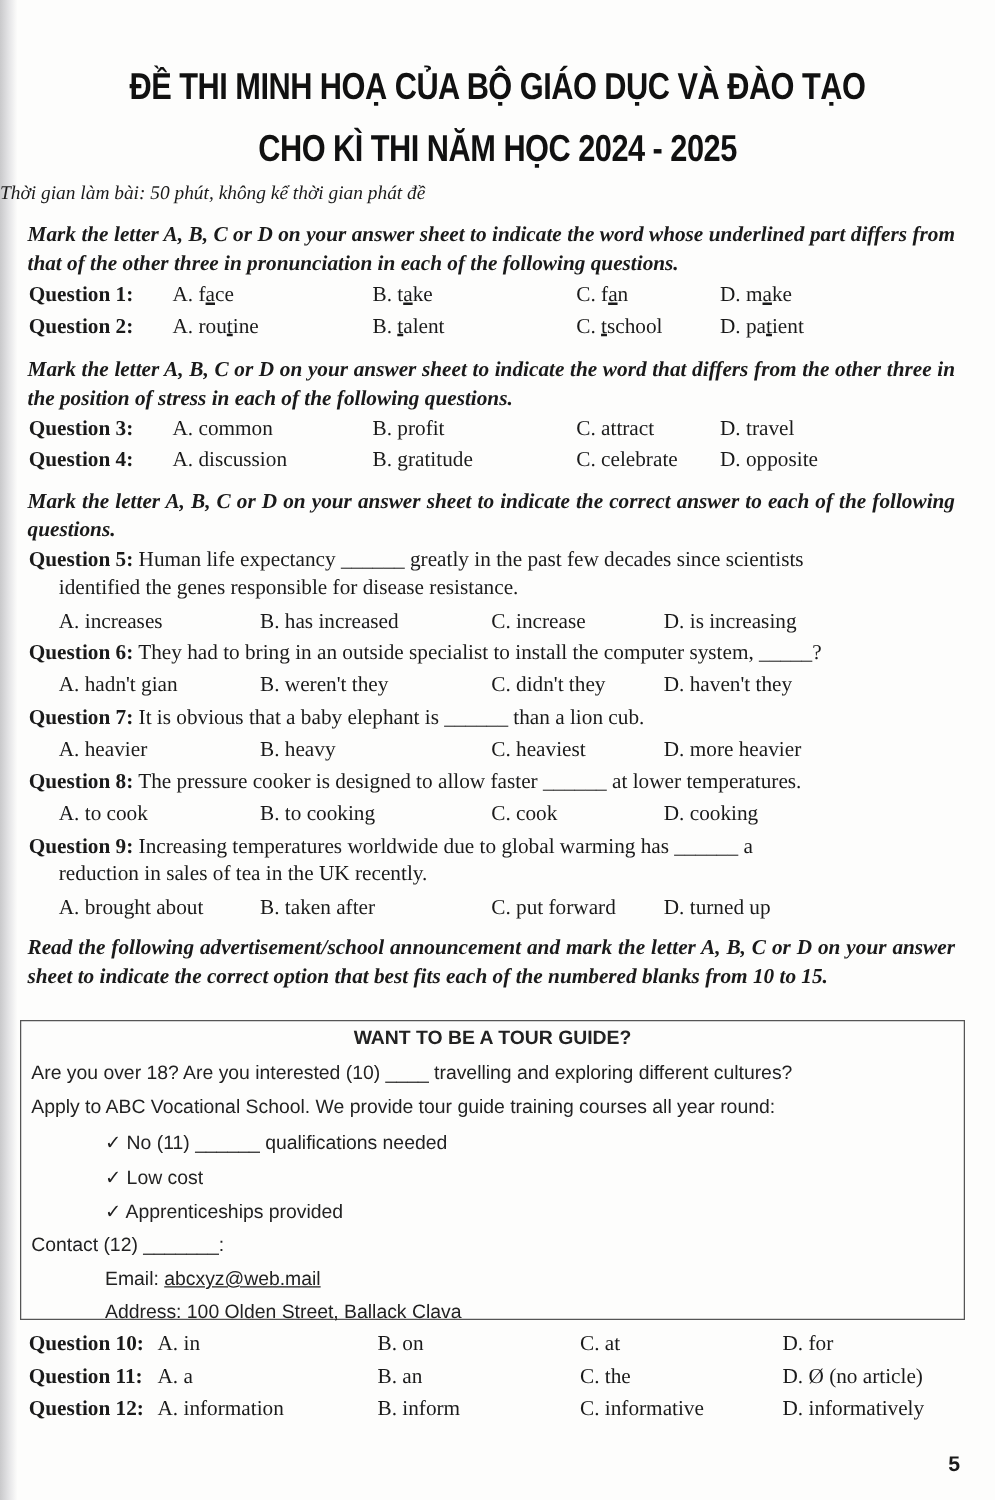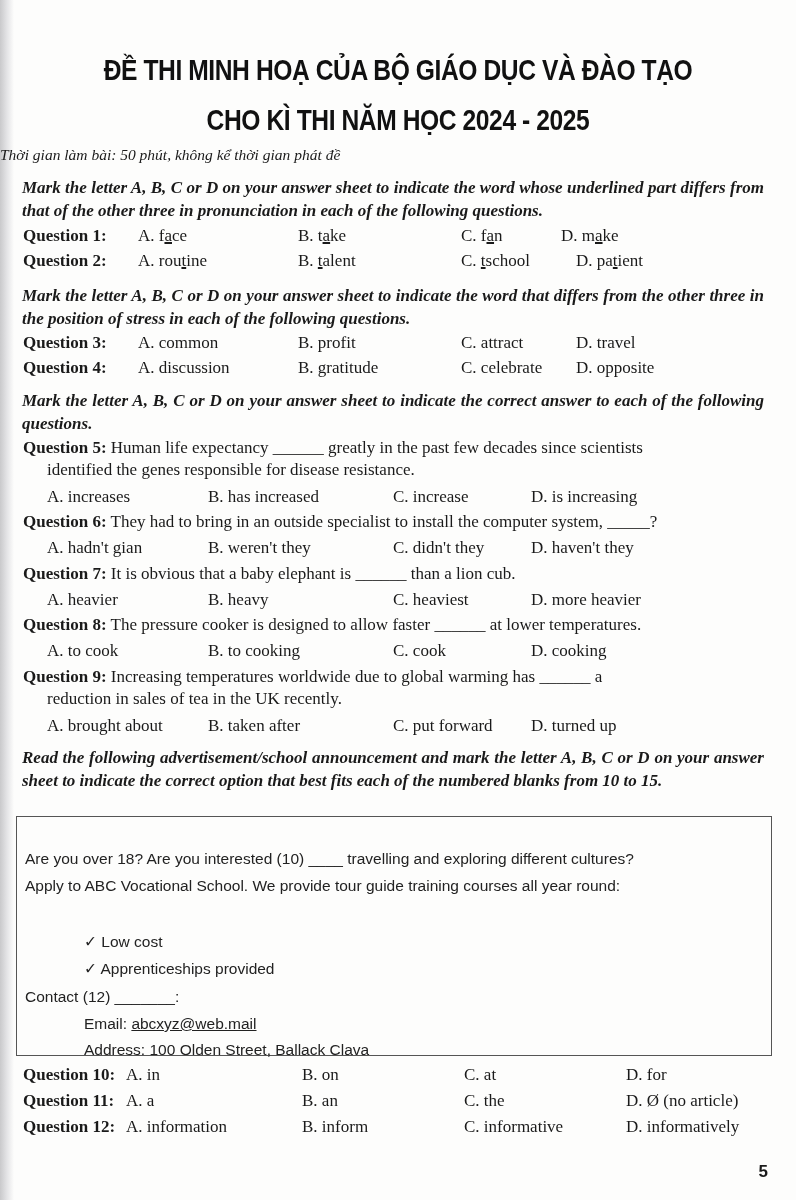--- a/index.html
+++ b/index.html
@@ -69,21 +69,21 @@
 <div class="title t2">CHO KÌ THI NĂM HỌC 2024 - 2025</div>
 <div class="subtitle">Thời gian làm bài: 50 phút, không kể thời gian phát đề</div>
 
 <div class="instr" style="top:176px">Mark the letter A, B, C or D on your answer sheet to indicate the word whose underlined part differs from that of the other three in pronunciation in each of the following questions.</div>
 
 <div class="row" style="top:224px">
   <span class="qlabel" style="left:0">Question 1:</span>
   <span style="left:115px"><span style="position:static">A. f</span><span class="u" style="position:static">a</span><span style="position:static">ce</span></span>
   <span style="left:275px"><span style="position:static">B. t</span><span class="u" style="position:static">a</span><span style="position:static">ke</span></span>
   <span style="left:438px"><span style="position:static">C. f</span><span class="u" style="position:static">a</span><span style="position:static">n</span></span>
-  <span style="left:538px"><span style="position:static">D. m</span><span class="u" style="position:static">a</span><span style="position:static">ke</span></span>
+  <span style="left:553px"><span style="position:static">D. m</span><span class="u" style="position:static">a</span><span style="position:static">ke</span></span>
 </div>
 <div class="row" style="top:249px">
   <span class="qlabel" style="left:0">Question 2:</span>
   <span style="left:115px"><span style="position:static">A. rou</span><span class="u" style="position:static">t</span><span style="position:static">ine</span></span>
   <span style="left:275px"><span style="position:static">B. </span><span class="u" style="position:static">t</span><span style="position:static">alent</span></span>
   <span style="left:438px"><span style="position:static">C. </span><span class="u" style="position:static">t</span><span style="position:static">school</span></span>
   <span style="left:553px"><span style="position:static">D. pa</span><span class="u" style="position:static">t</span><span style="position:static">ient</span></span>
 </div>
 
 <div class="instr" style="top:284px">Mark the letter A, B, C or D on your answer sheet to indicate the word that differs from the other three in the position of stress in each of the following questions.</div>
@@ -157,22 +157,24 @@
 <div class="row" style="top:714px">
   <span style="left:24px">A. brought about</span>
   <span style="left:185px">B. taken after</span>
   <span style="left:370px">C. put forward</span>
   <span style="left:508px">D. turned up</span>
 </div>
 
 <div class="instr" style="top:746px">Read the following advertisement/school announcement and mark the letter A, B, C or D on your answer sheet to indicate the correct option that best fits each of the numbered blanks from 10 to 15.</div>
 
 <div class="box">
+  <div class="line head">WANT TO BE A TOUR GUIDE?</div>
   <div class="line" style="left:8px; top:33px">Are you over 18? Are you interested (10) ____ travelling and exploring different cultures?</div>
   <div class="line" style="left:8px; top:60px">Apply to ABC Vocational School. We provide tour guide training courses all year round:</div>
+  <div class="line" style="left:67px; top:88px">✓ No (11) ______ qualifications needed</div>
   <div class="line" style="left:67px; top:116px">✓ Low cost</div>
   <div class="line" style="left:67px; top:143px">✓ Apprenticeships provided</div>
   <div class="line" style="left:8px; top:171px">Contact (12) _______:</div>
   <div class="line" style="left:67px; top:198px"><span>Email: </span><span class="email">abcxyz@web.mail</span></div>
   <div class="line" style="left:67px; top:224px">Address: 100 Olden Street, Ballack Clava</div>
 </div>
 
 <div class="row" style="top:1063px">
   <span class="qlabel" style="left:0">Question 10:</span>
   <span style="left:103px">A. in</span>

